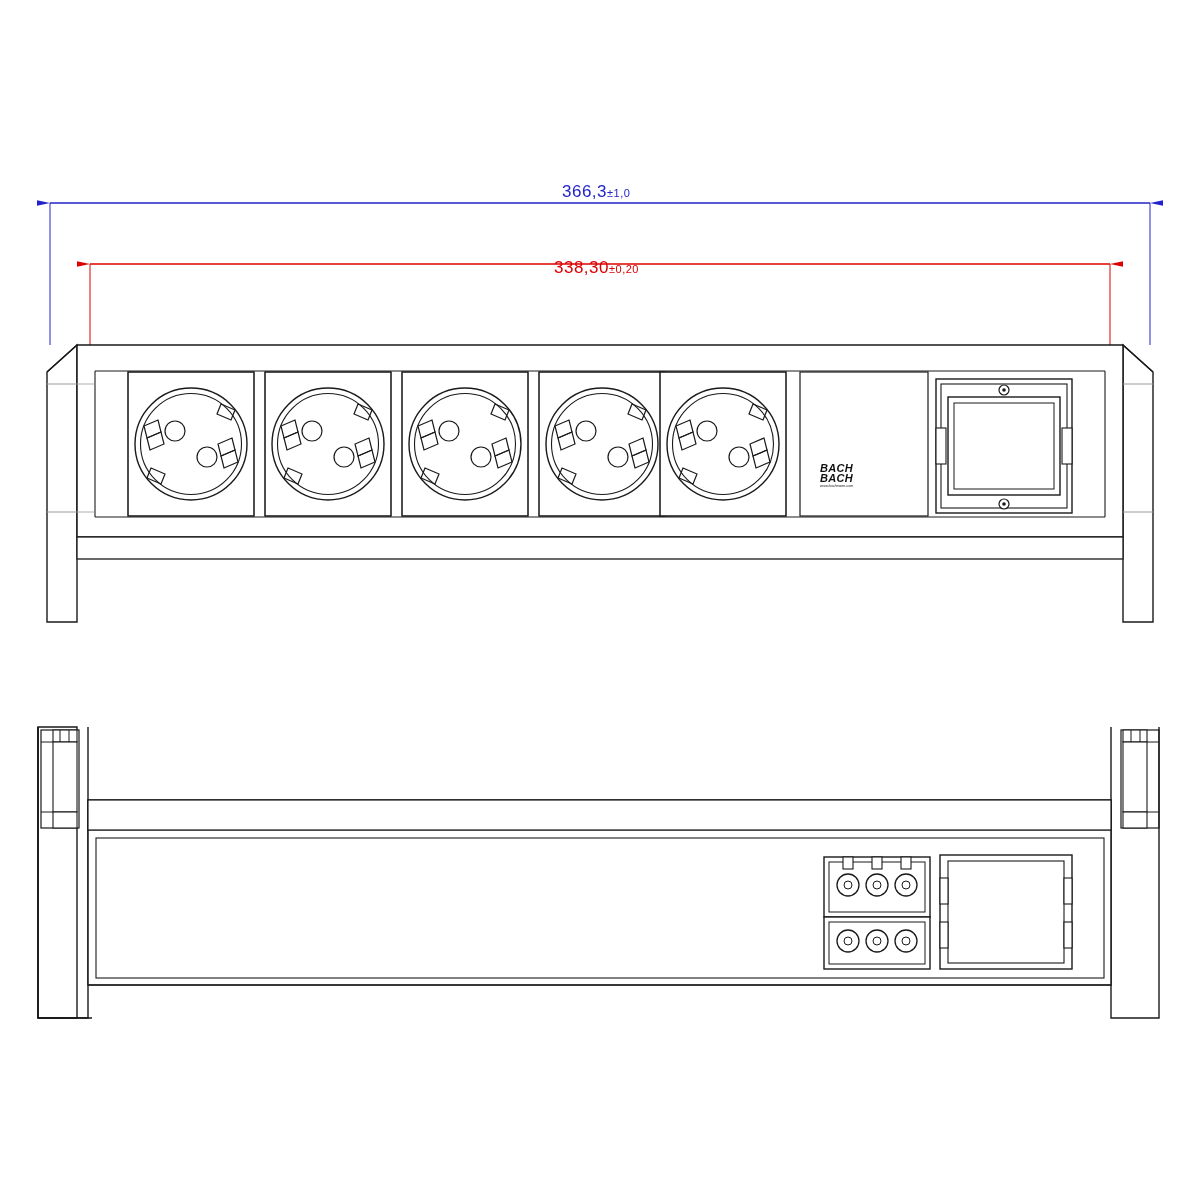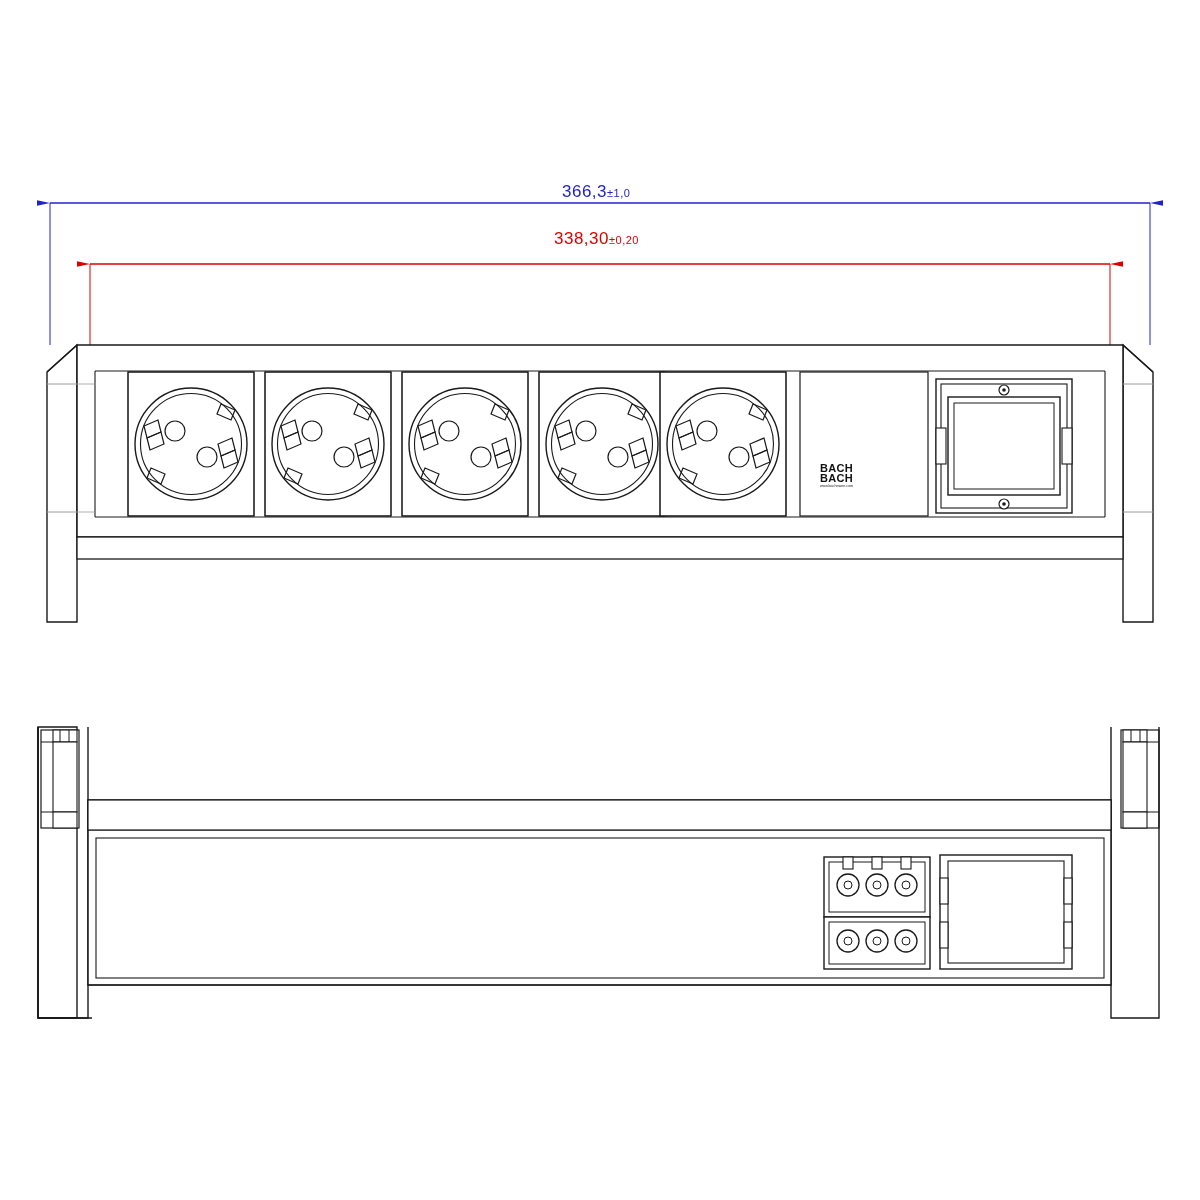--- a/index.html
+++ b/index.html
@@ -30,34 +30,35 @@
     font-size: 17px;
     color: #2222cc;
     left: 562px;
     top: 182px;
   }
   .dim-top .tol { font-size: 11px; }
   .dim-second {
     font-size: 17px;
     color: #dd0000;
     left: 554px;
-    top: 229px;
+    top: 258px;
     text-align: center;
   }
   .dim-second .tol { font-size: 11px; }
   .brand {
     position: absolute;
     left: 820px;
     top: 463px;
     font-family: "Liberation Sans", sans-serif;
     font-weight: bold;
     font-size: 11px;
     line-height: 10px;
     color: #111111;
     letter-spacing: 0.3px;
+    font-style: italic;
   }
   .brand .sub {
     font-weight: normal;
     font-size: 3.6px;
     line-height: 4px;
     letter-spacing: 0px;
     display: block;
     margin-top: 1px;
     color: #222;
   }

